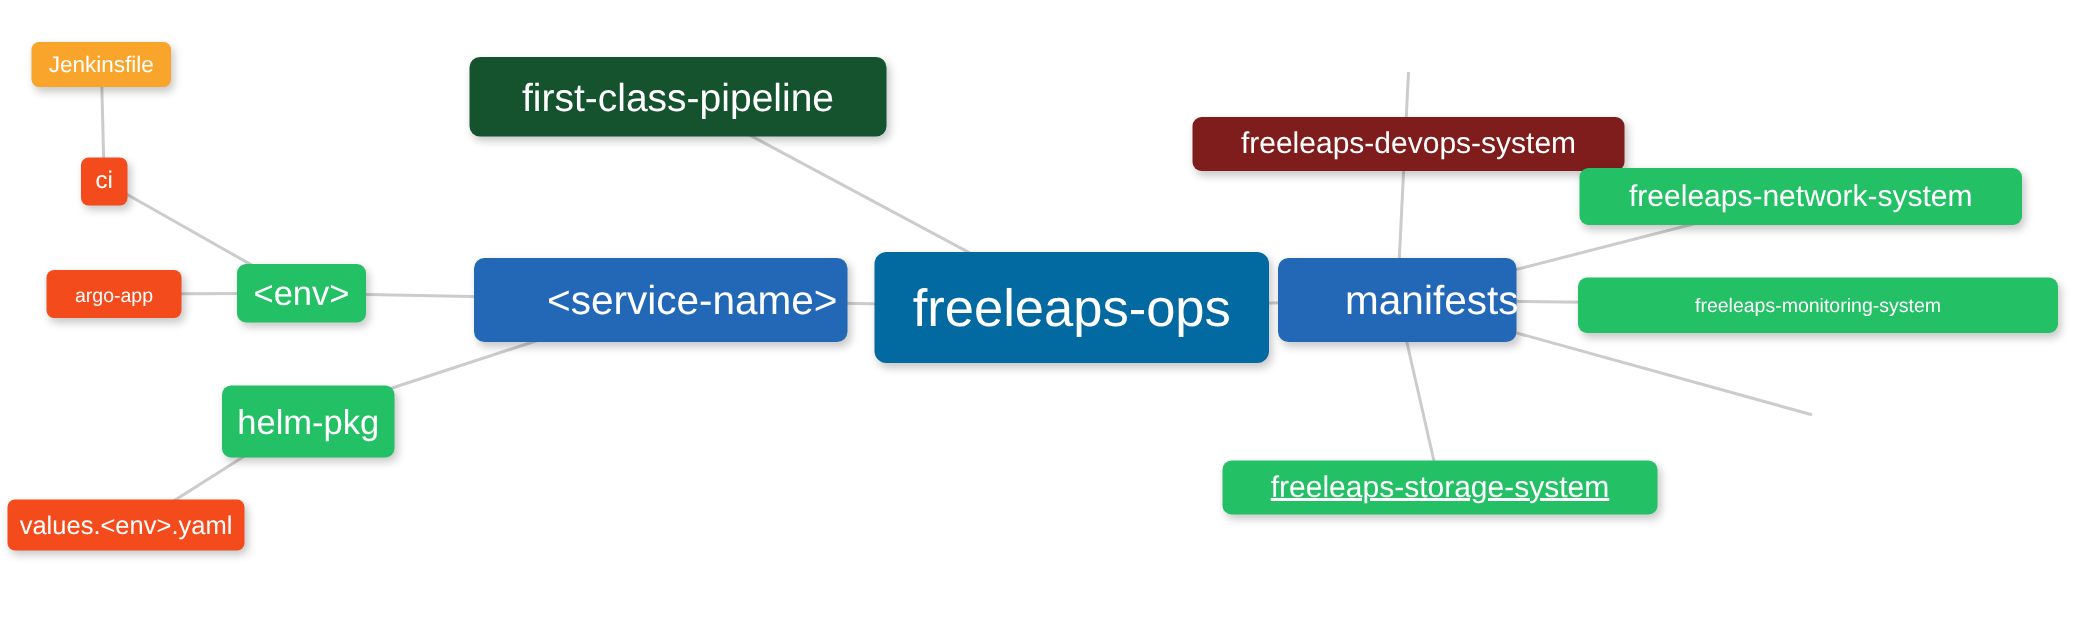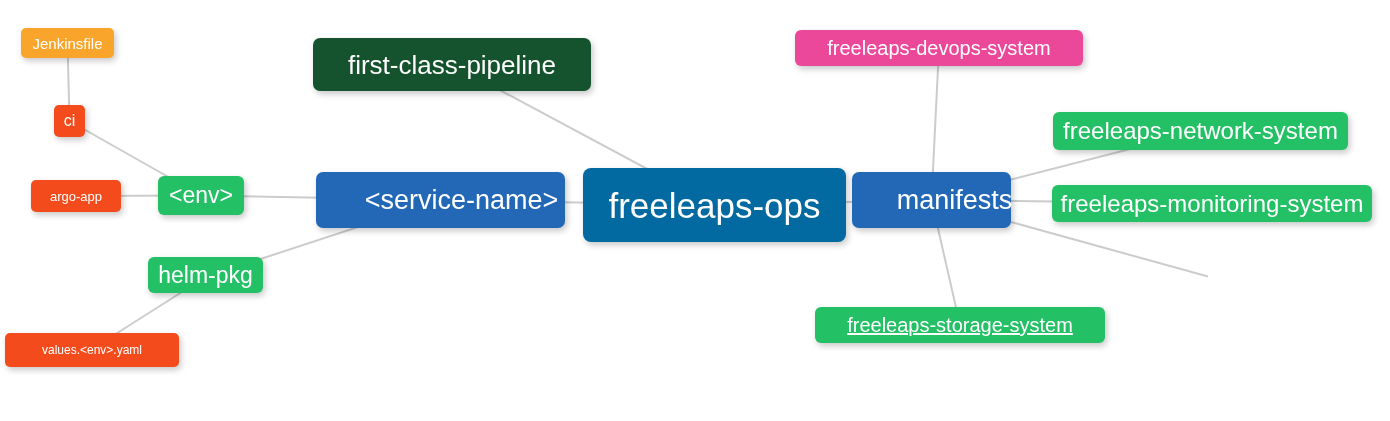--- a/index.html
+++ b/index.html
@@ -35,29 +35,29 @@
     cursor: pointer;
     box-sizing: border-box;
     line-height: 1;
     user-select: none;
   }
   
   #n-jenkinsfile        { left:21px;   top:28px;  width:93px;  height:30px; font-size:15px; border-radius:5px; }
   #n-ci                 { left:54px;   top:105px; width:31px;  height:32px; font-size:16px; border-radius:5px; }
   #n-argo-app           { left:31px;   top:180px; width:90px;  height:32px; font-size:13px; border-radius:5px; }
   #n-env                { left:158px;  top:176px; width:86px;  height:39px; font-size:23px; }
-  #n-helm-pkg           { left:148px;  top:257px; width:115px; height:36px; font-size:23px; }
-  #n-values-env-yaml    { left:5px;    top:333px; width:174px; height:34px; font-size:12px; border-radius:5px; }
+  #n-helm-pkg           { left:148px;  top:257px; width:115px; height:48px; font-size:23px; }
+  #n-values-env-yaml    { left:5px;    top:333px; width:158px; height:34px; font-size:17px; border-radius:5px; }
   #n-first-class-pipeline { left:313px; top:38px;  width:278px; height:53px; font-size:26px; border-radius:7px; }
   #n-service-name       { left:316px;  top:172px; width:249px; height:56px; font-size:27px; border-radius:7px;padding-left:42px; }
   #n-freeleaps-ops      { left:583px;  top:168px; width:263px; height:74px; font-size:35px; border-radius:8px; }
   #n-manifests          { left:852px;  top:172px; width:159px; height:56px; font-size:27px; border-radius:7px;padding-left:46px; }
   #n-devops-system      { left:795px;  top:30px;  width:288px; height:36px; font-size:20px; }
-  #n-network-system     { left:1053px; top:112px; width:295px; height:38px; font-size:24px; }
-  #n-monitoring-system  { left:1052px; top:185px; width:320px; height:37px; font-size:24px; }
+  #n-network-system     { left:1053px; top:112px; width:295px; height:38px; font-size:20px; }
+  #n-monitoring-system  { left:1052px; top:185px; width:320px; height:37px; font-size:13px; }
   #n-controls-system    { left:1061px; top:258px; width:294px; height:37px; font-size:20px; }
   #n-storage-system     { left:815px;  top:307px; width:290px; height:36px; font-size:20px; }
 </style>
 </head>
 <body>
 
 <div id="canvas">
 
   <svg id="edge-layer">
       <line x1="67.5" y1="43" x2="69.5" y2="121" stroke="#cccccc" stroke-width="2"></line>
@@ -89,21 +89,21 @@
   <div class="node" id="n-values-env-yaml" style="background-color: rgb(244, 75, 28);">values.&lt;env&gt;.yaml</div>
 
   <div class="node" id="n-first-class-pipeline" style="background-color: #14532d;">first-class-pipeline</div>
 
   <div class="node" id="n-service-name" style="background-color: rgb(35, 104, 183);">&lt;service-name&gt;</div>
 
   <div class="node" id="n-freeleaps-ops" style="background-color: #0369a1;">freeleaps-ops</div>
 
   <div class="node" id="n-manifests" style="background-color: rgb(35, 104, 183);">manifests</div>
 
-  <div class="node" id="n-devops-system" style="background-color: #ec4899;">freeleaps-devops-system</div>
+  <div class="node" id="n-devops-system" style="background-color: #7f1d1d; margin-top: 48px;">freeleaps-devops-system</div>
 
   <div class="node" id="n-network-system" style="background-color: rgb(35, 192, 101);">freeleaps-network-system</div>
 
   <div class="node" id="n-monitoring-system" style="background-color: rgb(35, 192, 101);">freeleaps-monitoring-system</div>
 
 
   <div class="node" id="n-storage-system" style="background-color: rgb(35, 192, 101); text-decoration: underline;">freeleaps-storage-system</div>
 
 </div>
 

